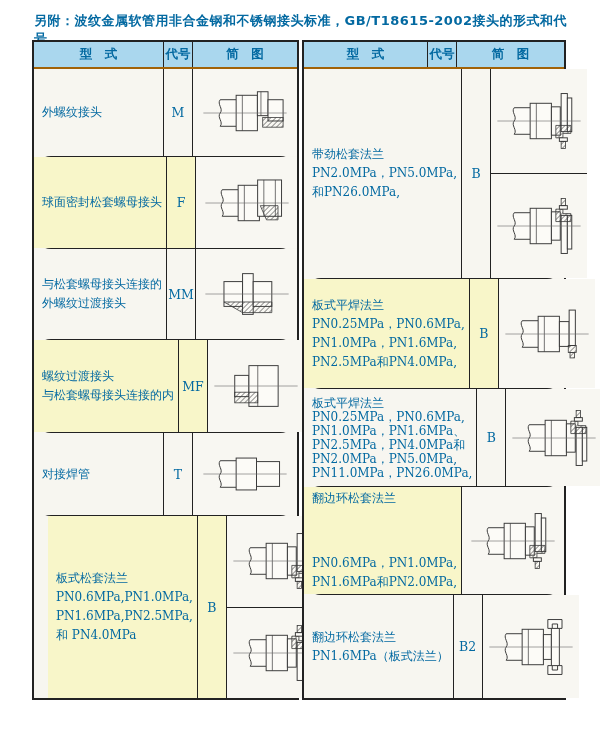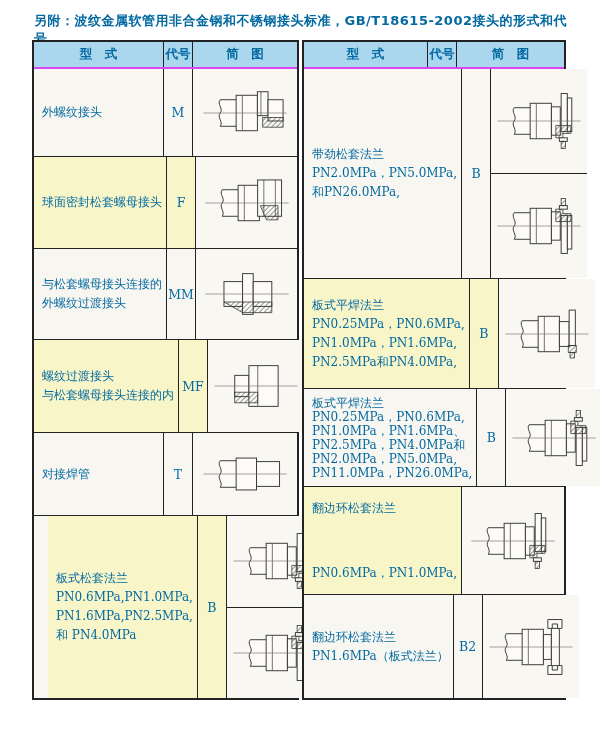--- a/index.html
+++ b/index.html
@@ -4,24 +4,24 @@
 <style>
   html,body{margin:0;padding:0;background:#ffffff;}
   .page{position:relative;width:600px;height:740px;background:#ffffff;overflow:hidden;
         font-family:"DejaVu Serif","Liberation Serif",serif;color:#0369a1;}
   .title{position:absolute;left:34px;top:12px;width:540px;font-size:13px;font-weight:bold;
          font-family:"DejaVu Sans","Liberation Sans",sans-serif;letter-spacing:0.5px;}
   .tbl{position:absolute;top:40px;border:2px solid #222;box-sizing:border-box;
        display:flex;flex-direction:column;background:#f7f6f0;}
   #tbl-left{left:32px;width:267px;height:660px;}
   #tbl-right{left:302px;width:264px;height:660px;}
-  .hrow{display:flex;height:25px;flex:0 0 auto;border-bottom:2px solid #d946ef;background:var(--header-bg,#aad7ee);}
+  .hrow{display:flex;height:25px;flex:0 0 auto;border-bottom:2px solid #a16207;background:var(--header-bg,#aad7ee);}
   .hcell{display:flex;align-items:center;justify-content:center;font-size:12.5px;font-weight:bold;
          box-sizing:border-box;}
-  .row{display:flex;flex:0 0 auto;border-bottom:1px solid #222;box-sizing:border-box;}
+  .row{display:flex;flex:0 0 auto;border-bottom:1px solid #222;box-sizing:border-box;border-radius:17px;}
   .row:last-child{border-bottom:none;flex:1 1 auto;}
   .cell{box-sizing:border-box;}
   .c-type{border-right:1px solid #222;display:flex;flex-direction:column;justify-content:center;
           padding:4px 4px 4px 8px;}
   .c-code{border-right:1px solid #222;display:flex;align-items:center;justify-content:center;
           font-size:12.5px;}
   .c-diag{flex:1 1 auto;display:flex;flex-direction:column;background:#f8f7f2;}
   .hl{background:var(--hl-bg,#f8f6c9);}
   .plain{background:var(--row-bg,#f7f6f0);}
   .tline{font-size:12px;line-height:19px;white-space:nowrap;}
@@ -274,20 +274,21 @@
               <rect x="75" y="4" width="5" height="8" fill="url(#hatch)" stroke="#3a3a3a" stroke-width="0.9"></rect>
               <line x1="3" y1="35" x2="97" y2="35" stroke="#6b6b6b" stroke-width="0.7"></line>
             </svg>
           </div>
         </div>
       </div>
       <div class="row" style="height: 108px;">
         <div class="cell c-type hl" style="flex: 0 0 124px;">
           <div class="tline" style="line-height: 19px;">翻边环松套法兰</div>
           <div class="tline" style="line-height: 19px; margin-top: 46px;">PN0.6MPa，PN1.0MPa,</div>
+          <div class="tline" style="line-height: 19px;">PN1.6MPa和PN2.0MPa,</div>
         </div>
         <div class="cell c-diag">
           <div class="diagram-box">
             <svg viewBox="0 0 100 70" width="96" height="62">
               <path d="M40 20 H22 c-4 5 4 10 0 15 c-4 5 4 10 0 15 H40" stroke="#3a3a3a" stroke-width="1.1" fill="#fcfbf7"></path>
               <rect x="40" y="15" width="24" height="40" stroke="#3a3a3a" stroke-width="1.1" fill="#fcfbf7"></rect>
               <line x1="47" y1="15" x2="47" y2="55" stroke="#3a3a3a" stroke-width="0.8"></line>
               <rect x="64" y="19" width="10" height="32" stroke="#3a3a3a" stroke-width="1.1" fill="#fcfbf7"></rect>
               <rect x="75" y="4" width="7" height="43" stroke="#3a3a3a" stroke-width="1.1" fill="#fcfbf7"></rect>
               <rect x="82" y="9" width="5" height="38" stroke="#3a3a3a" stroke-width="1.1" fill="#fcfbf7"></rect>

